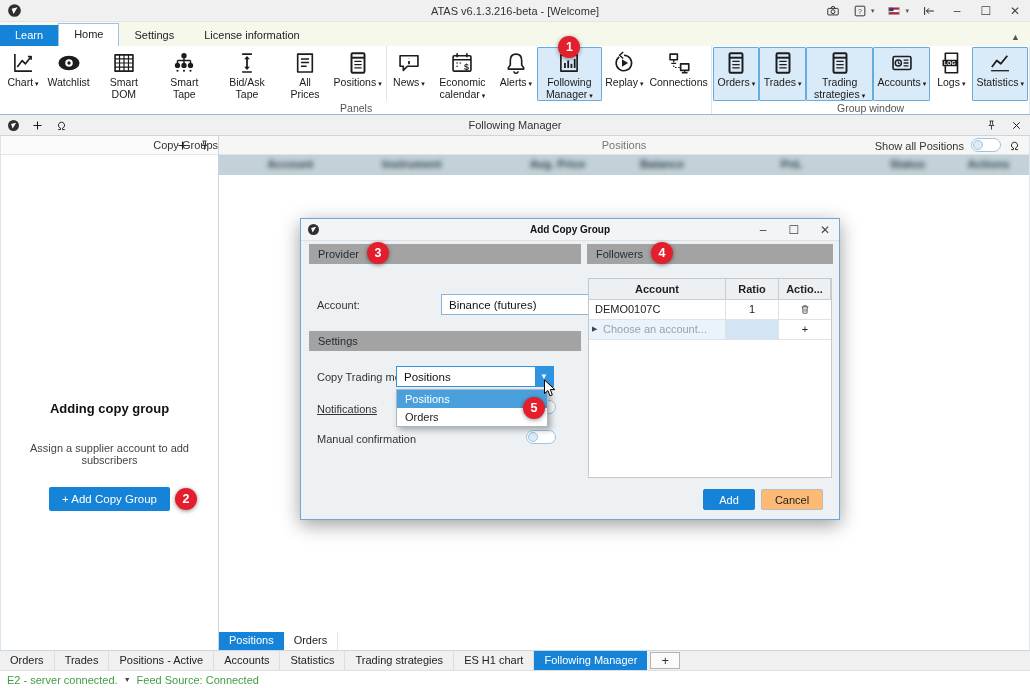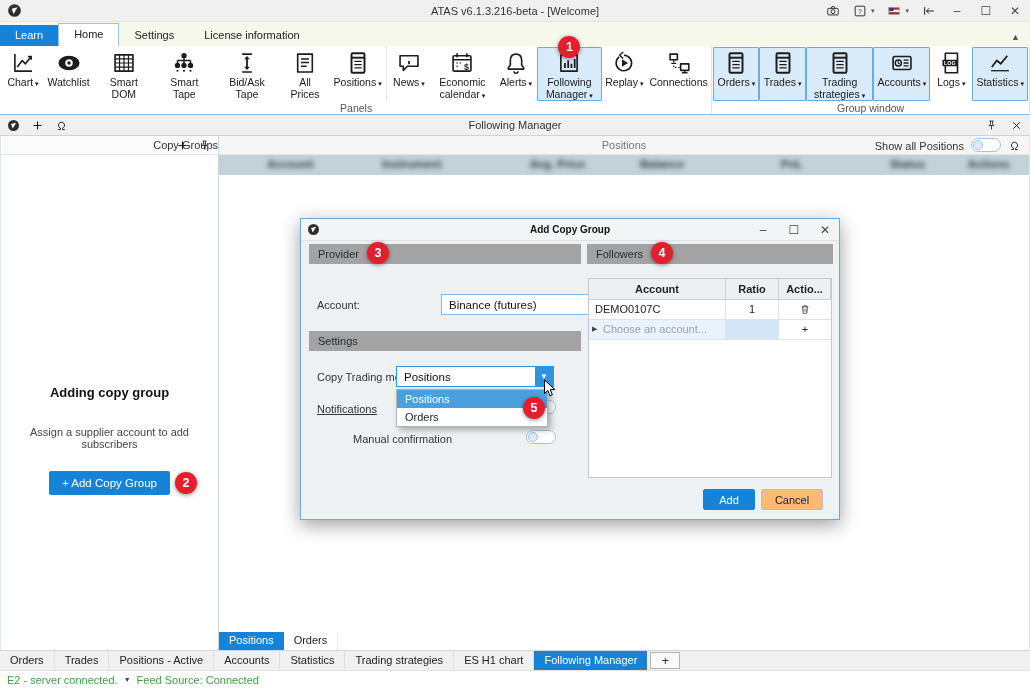--- a/index.html
+++ b/index.html
@@ -49,21 +49,21 @@
   .ph-right { margin-left:auto; display:flex; align-items:center; gap:12px; z-index:2; }
   .sm-ico { width:13px; height:13px; color:#444; }
 
   
   .main { height:514px; display:flex; position:relative; border-left:1px solid #dde4ea; border-right:1px solid #dde4ea; }
   .sidebar { width:218px; background:#fff; border-right:1px solid #c9d4dc; display:flex; flex-direction:column; }
   .sb-header { height:19px; background:#fbfbfb; border-bottom:1px solid #e2e7ea; display:flex; align-items:center; padding:0 7px; position:relative; }
   .sb-title { position:absolute; left:0; right:0; text-align:right; color:#333; }
   .sb-icons { margin-left:auto; display:flex; gap:9px; z-index:2; }
   .sb-empty { padding-top:230px; text-align:center; }
-  .sb-h1 { font-size:13px; font-weight:bold; color:#111; }
+  .sb-h1 { font-size:13px; font-weight:bold; color:#111;margin-top:16px; }
   .sb-p { margin-top:26px; color:#444; font-size:11px; padding:0 10px; }
   .addbtn-wrap { display:inline-block; position:relative; margin-top:21px; }
   .addbtn { background:#1583d7; color:#fff; border:none; border-radius:2px; padding:6px 13px; font-size:11.5px; font-family:inherit; cursor:pointer; }
   .badge-add { right:-27px; top:50%; transform:translateY(-50%); }
 
   .positions { flex:1; display:flex; flex-direction:column; background:#fff; }
   .pos-header { height:19px; background:#f6f6f6; border-bottom:1px solid #e0e4e7; display:flex; align-items:center; position:relative; padding:0 8px; }
   .pos-title { position:absolute; left:0; right:0; text-align:center; color:#777; }
   .pos-right { margin-left:auto; display:flex; align-items:flex-end; gap:7px; z-index:2; color:#333; }
   .toggle { width:30px; height:14px; border-radius:8px; background:#fff; border:1px solid #a3c3de; position:relative; display:inline-block; cursor:pointer; }
@@ -547,21 +547,21 @@
       <div class="popup-item selected">Positions</div>
       <div class="popup-item">Orders</div>
       <span class="badge badge-popup">5</span>
     </div>
 
     <div class="fld-label" style="left:16px; top:162px;text-decoration:underline;">Notifications</div>
     <span class="toggle" style="position:absolute; left:225px; top:159px;">
         <span class="knob"></span>
       </span>
 
-    <div class="fld-label" style="left:16px; top:192px;margin-left:36px;">Manual confirmation</div>
+    <div class="fld-label" style="left:16px; top:192px;">Manual confirmation</div>
     <span class="toggle" style="position:absolute; left:225px; top:189px;">
         <span class="knob"></span>
       </span>
 
     <div class="sec-bar" style="left:286px; top:3px; width:246px;">
       <span>Followers</span>
       <span class="badge badge-sec" style="left:64px;">4</span>
     </div>
 
     <div class="fl-table">

